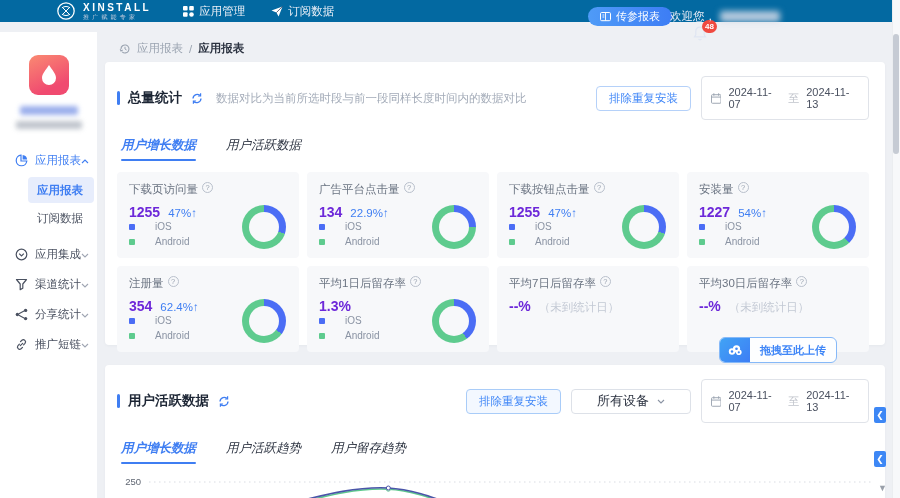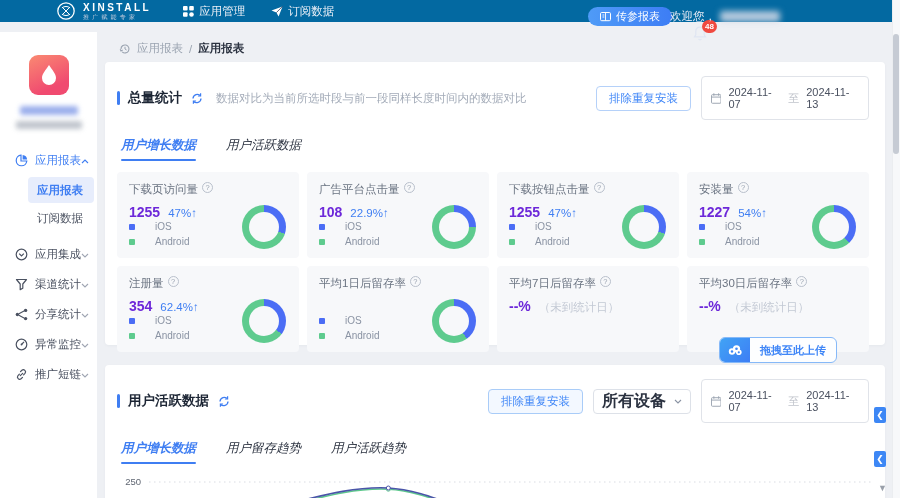--- a/index.html
+++ b/index.html
@@ -49,21 +49,21 @@
   .panel2 { top:333px; height:180px; }
 
   .panel-head { display:flex; align-items:center; padding:14px 16px 0 12px; }
   .tbar { width:3px; height:14px; background:#3f7ef2; border-radius:2px; margin-right:8px; }
   .ptitle { font-size:13.5px; font-weight:bold; color:#1c2534; }
   .refresh { margin-left:8px; display:flex; cursor:pointer; }
   .pdesc { margin-left:12px; font-size:11.5px; color:#a3abb8; }
   .head-right { margin-left:auto; display:flex; align-items:center; gap:10px; }
   .btn-outline { height:25px; padding:0 12px; border:1px solid #b5d1f9; border-radius:4px; background:#fff; color:#3f86f7; font-size:11.5px; display:flex; align-items:center; cursor:pointer; }
   .btn-outline.soft { background:#f3f8ff; border-color:#a9ccf8; }
-  .select-box { height:25px; border:1px solid #dde1e8; border-radius:4px; background:#fff; padding:0 8px; display:flex; align-items:center; gap:8px; font-size:16px; color:#2b3240; cursor:pointer;font-weight:bold; }
+  .select-box { height:25px; border:1px solid #dde1e8; border-radius:4px; background:#fff; padding:0 25px; display:flex; align-items:center; gap:8px; font-size:13px; color:#2b3240; cursor:pointer; }
   .date-box { height:44px; width:168px; border:1px solid #e0e3e9; border-radius:4px; background:#fff; display:flex; align-items:center; padding:0 9px; gap:7px; font-size:11px; color:#4a5160; cursor:pointer; }
   .date-sep { color:#c0c4cc; }
 
   .tabs { display:flex; gap:30px; padding:0 16px; margin-top:17px;font-style:italic; }
   .tab { font-size:12.5px; color:#2b3240; padding-bottom:7px; position:relative; cursor:pointer; }
   .tab.active { color:#3f7ef2; font-weight:bold; }
   .tab.active::after { content:""; position:absolute; left:0; right:0; bottom:0; height:2px; background:#3f7ef2; border-radius:1px; }
 
   
   .cards { display:grid; grid-template-columns:repeat(4,1fr); gap:8px; margin:11px 16px 0 12px; }
@@ -204,33 +204,20 @@
           </svg>
         </span>
         <span class="ml">分享统计</span>
         <span><svg width="8" height="5" viewBox="0 0 8 5">
             <path d="M1 1l3 3 3-3" fill="none" stroke="#a0a6b3" stroke-width="1.1"></path>
           </svg></span>
       </div>
       <div class="menu-row">
         <span class="mi">
           <svg width="13" height="13" viewBox="0 0 13 13">
-            <circle cx="6.5" cy="6.5" r="5.3" fill="none" stroke="currentColor" stroke-width="1.2"></circle>
-            <path d="M6.5 6.5 9 3.8" stroke="currentColor" stroke-width="1.2"></path>
-            <circle cx="6.5" cy="6.5" r="0.9" fill="currentColor"></circle>
-          </svg>
-        </span>
-        <span class="ml">异常监控</span>
-        <span><svg width="8" height="5" viewBox="0 0 8 5">
-            <path d="M1 1l3 3 3-3" fill="none" stroke="#a0a6b3" stroke-width="1.1"></path>
-          </svg></span>
-      </div>
-      <div class="menu-row">
-        <span class="mi">
-          <svg width="13" height="13" viewBox="0 0 13 13">
             <path d="M5.3 7.7 7.7 5.3M4.4 6.2 3 7.6a2.2 2.2 0 0 0 3.1 3.1l1.4-1.4M8.6 6.8 10 5.4A2.2 2.2 0 0 0 6.9 2.3L5.5 3.7" fill="none" stroke="currentColor" stroke-width="1.2" stroke-linecap="round"></path>
           </svg>
         </span>
         <span class="ml">推广短链</span>
         <span><svg width="8" height="5" viewBox="0 0 8 5">
             <path d="M1 1l3 3 3-3" fill="none" stroke="#a0a6b3" stroke-width="1.1"></path>
           </svg></span>
       </div>
     </div>
 </div>
@@ -301,21 +288,21 @@
           </div>
     <div class="donut" style="background: conic-gradient(rgb(75, 109, 245) 0deg, rgb(75, 109, 245) 30%, rgb(94, 203, 142) 0deg);"></div>
   </div>
 
   <div class="stat-card">
     <div class="sc-title">
       <span>广告平台点击量</span>
       <span class="info">?</span>
     </div>
     <div class="sc-val">
-      <span class="sc-num">108</span>
+      <span class="sc-num">134</span>
       <span class="sc-delta">22.9%↑</span>
 
     </div>
     <div class="sc-legend">
             <div class="leg-row">
               <span class="leg-sq" style="background: rgb(75, 109, 245);"></span>
               <span>iOS</span>
             </div>
             <div class="leg-row">
               <span class="leg-sq" style="background: rgb(94, 203, 142);"></span>
@@ -391,20 +378,24 @@
               <span>Android</span>
             </div>
           </div>
     <div class="donut" style="background: conic-gradient(rgb(75, 109, 245) 0deg, rgb(75, 109, 245) 35%, rgb(94, 203, 142) 0deg);"></div>
   </div>
 
   <div class="stat-card">
     <div class="sc-title">
       <span>平均1日后留存率</span>
       <span class="info">?</span>
+    </div>
+    <div class="sc-val">
+      <span class="sc-num">1.3%</span>
+
     </div>
     <div class="sc-legend">
             <div class="leg-row">
               <span class="leg-sq" style="background: rgb(75, 109, 245);"></span>
               <span>iOS</span>
             </div>
             <div class="leg-row">
               <span class="leg-sq" style="background: rgb(94, 203, 142);"></span>
               <span>Android</span>
             </div>
@@ -480,22 +471,22 @@
             <path d="M0.5 4h10M3 0v2.6M8 0v2.6" stroke="#9aa3b0"></path>
           </svg>
           <span>2024-11-07</span>
           <span class="date-sep">至</span>
           <span>2024-11-13</span>
         </div>
       </div>
     </div>
     <div class="tabs">
         <div class="tab active">用户增长数据</div>
+        <div class="tab">用户活跃趋势</div>
         <div class="tab">用户留存趋势</div>
-        <div class="tab">用户活跃趋势</div>
       </div>
     <div class="chart-wrap">
       <svg id="trend-svg" width="760" height="72" viewBox="0 0 760 72">
           <line x1="34" y1="12" x2="758" y2="12" stroke="#d9dce3" stroke-width="1" stroke-dasharray="1.5 3.5"></line>
           <text x="26" y="15" text-anchor="end" font-size="9.5" fill="#5f6672" font-family="Liberation Sans,DejaVu Sans,sans-serif">250</text>
           <line x1="34" y1="42" x2="758" y2="42" stroke="#d9dce3" stroke-width="1" stroke-dasharray="1.5 3.5"></line>
           <text x="26" y="45" text-anchor="end" font-size="9.5" fill="#5f6672" font-family="Liberation Sans,DejaVu Sans,sans-serif">200</text>
           <path d="M34 72.6 C53.9 67.2,113.8 49.1,153.7 40.2 C193.6 31.3,233.4 17.3,273.3 19.2 C313.2 21.1,353.1 45.9,393.0 51.6 C432.9 57.3,472.8 53.9,512.7 53.4 C552.6 52.9,592.4 44.4,632.3 48.6 C672.2 52.8,732.1 73.6,752.0 78.6" fill="none" stroke="#5dc88c" stroke-width="1.6"></path>
           <circle cx="34" cy="72.6" r="2" fill="#fff" stroke="#5dc88c" stroke-width="1"></circle>
           <circle cx="153.66666666666669" cy="40.2" r="2" fill="#fff" stroke="#5dc88c" stroke-width="1"></circle>

